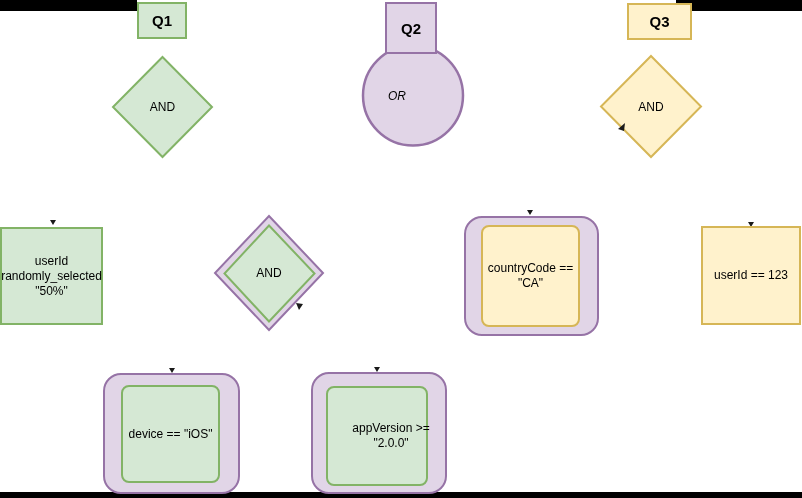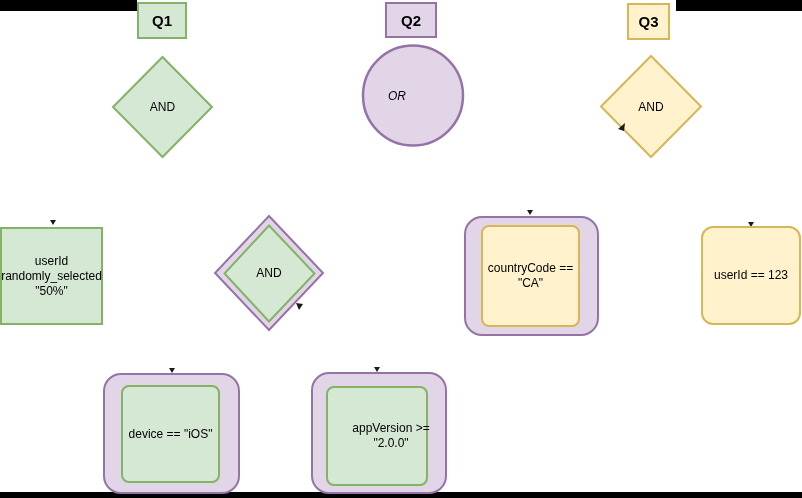--- a/index.html
+++ b/index.html
@@ -31,36 +31,36 @@
     justify-content: center;
     z-index: 3;
     text-align: center;
   }
   .box-green  { background: var(--green-fill);  border: 2px solid var(--green-stroke); }
   .box-purple { background: var(--purple-fill); border: 2px solid var(--purple-stroke); }
   .box-yellow { background: var(--yellow-fill); border: 2px solid var(--yellow-stroke); }
 
   .title-box { font-weight: bold; font-size: 15px; z-index: 4; }
   .q1-box { left: 137px; top: 2px; width: 50px; height: 37px; }
-  .q2-box { left: 385px; top: 2px; width: 52px; height: 36px; }
-  .q3-box { left: 627px; top: 3px; width: 43px; height: 37px; }
+  .q2-box { left: 385px; top: 2px; width: 52px; height: 52px; }
+  .q3-box { left: 627px; top: 3px; width: 65px; height: 37px; }
 
   .op-label { font-size: 12px; background: transparent; z-index: 4; }
   .q1-op { left: 112px; top: 57px;  width: 101px; height: 100px; }
   .q2-op { left: 347px; top: 45px;  width: 100px; height: 101px; font-style: italic; }
   .q3-op { left: 601px; top: 56px;  width: 100px; height: 101px; }
   .nested-op { left: 215px; top: 216px; width: 108px; height: 114px; }
 
   .cond { font-size: 12px; line-height: 15px; }
   .cond .lines span { display: block; white-space: nowrap; }
 
   .cond-random   { left: 0px;   top: 227px; width: 103px; height: 98px;  border-radius: 0; }
   .country-outer { left: 464px; top: 216px; width: 135px; height: 120px; border-radius: 18px; }
   .country-inner { left: 481px; top: 225px; width: 99px;  height: 102px; border-radius: 8px; }
-  .userid-box    { left: 701px; top: 226px; width: 100px; height: 99px;  border-radius: 12px; }
+  .userid-box    { left: 701px; top: 226px; width: 100px; height: 99px;  border-radius: 0; }
   .device-outer  { left: 103px; top: 373px; width: 137px; height: 121px; border-radius: 18px; }
   .device-inner  { left: 121px; top: 385px; width: 99px;  height: 98px;  border-radius: 8px; }
   .appv-outer    { left: 311px; top: 372px; width: 136px; height: 122px; border-radius: 18px; }
   .appv-inner    { left: 326px; top: 386px; width: 102px; height: 100px; border-radius: 8px; padding-left: 28px; }
 </style>
 </head>
 <body>
 
 <div class="bar bar-tl"></div>
 <div class="bar bar-tr"></div>

